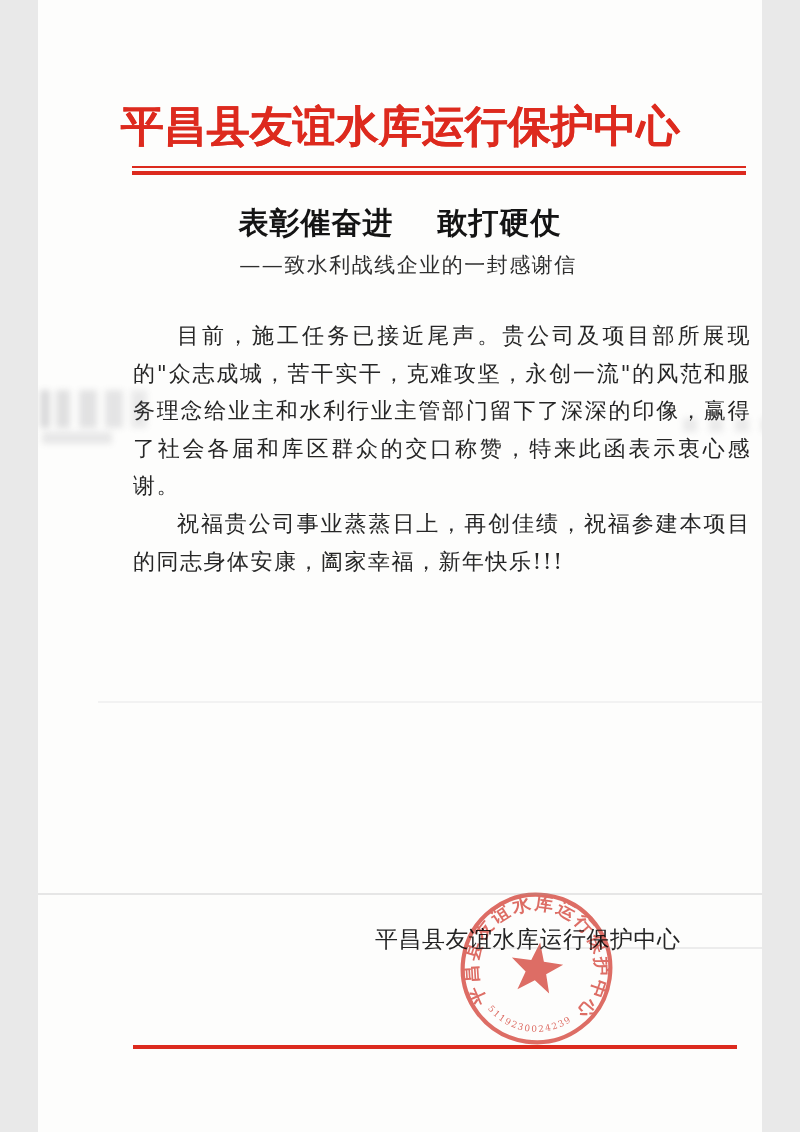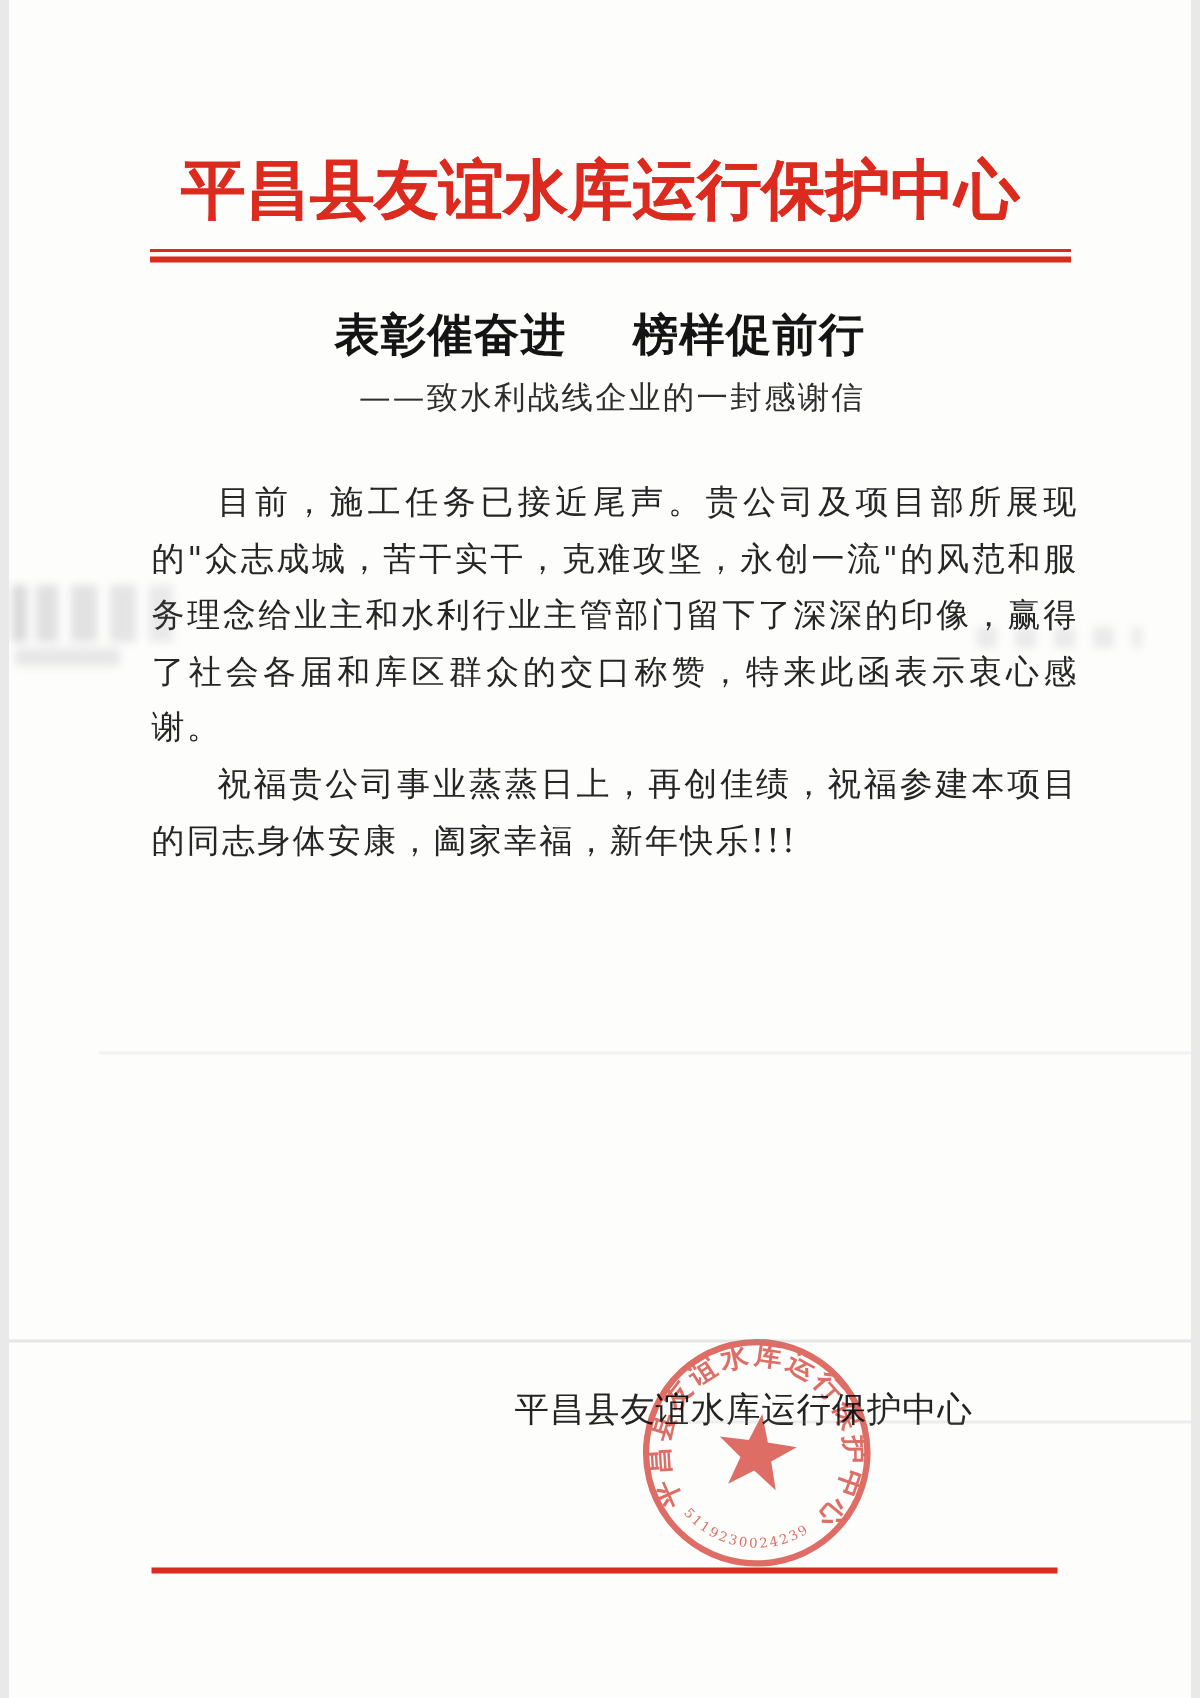--- a/index.html
+++ b/index.html
@@ -1,19 +1,19 @@
 <!DOCTYPE html>
 <html><head>
 <meta charset="utf-8">
 <style>
   * { margin: 0; padding: 0; box-sizing: border-box; }
   html, body { background: #e9e9e9; }
   .page {
     position: relative;
-    width: 788px;
+    width: 724px;
     height: 1132px;
     margin: 0 auto;
     background: #fdfdfc;
     overflow: hidden;
     font-family: "DejaVu Serif", "Liberation Serif", serif;
   }
   
   .org-name {
     position: absolute;
     top: 98px; left: 0; right: 0;
@@ -119,21 +119,21 @@
 </style>
 </head>
 <body>
 
 <div class="page">
 
   <div class="org-name">平昌县友谊水库运行保护中心</div>
   <div class="rule-double"></div>
 
   <div class="letter-title">
-    <span class="t1">表彰催奋进</span><span class="t2">榜样促前行</span>
+    <span class="t1">表彰催奋进</span><span class="t2">敢打硬仗</span>
   </div>
   <div class="letter-subtitle">——致水利战线企业的一封感谢信</div>
 
   <div class="letter-body">
     <p>目前，施工任务已接近尾声。贵公司及项目部所展现的"众志成城，苦干实干，克难攻坚，永创一流"的风范和服务理念给业主和水利行业主管部门留下了深深的印像，赢得了社会各届和库区群众的交口称赞，特来此函表示衷心感谢。</p>
     <p>祝福贵公司事业蒸蒸日上，再创佳绩，祝福参建本项目的同志身体安康，阖家幸福，新年快乐!!!</p>
   </div>
 
   <div class="closing-signature">平昌县友谊水库运行保护中心</div>
 

